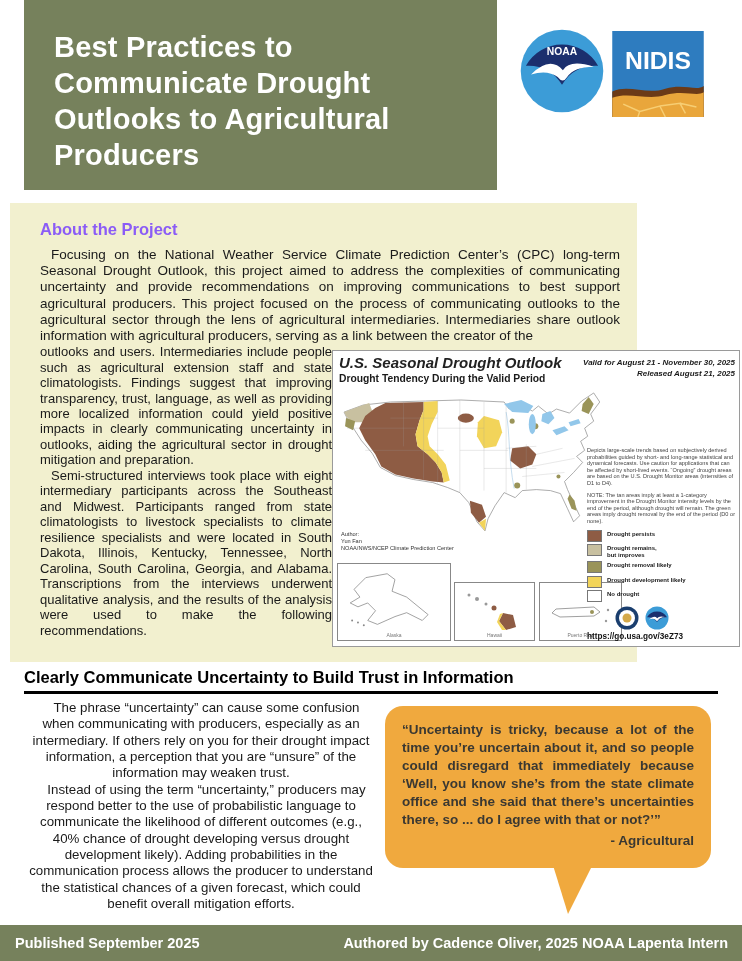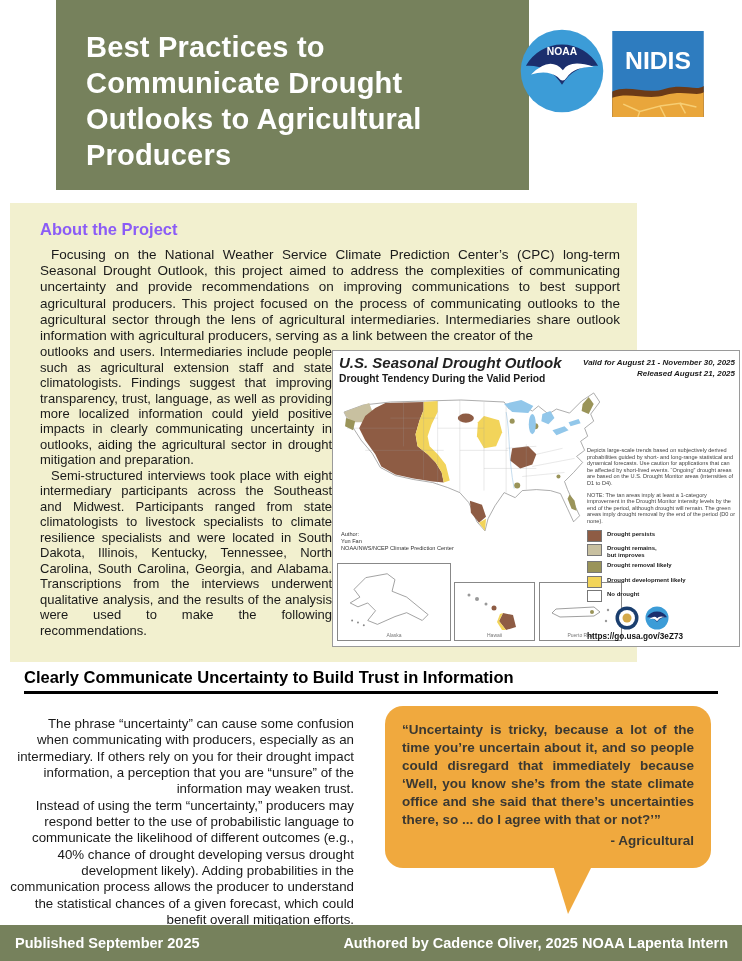--- a/index.html
+++ b/index.html
@@ -1,21 +1,21 @@
 <!DOCTYPE html>
 <html><head>
 <meta charset="utf-8">
 <style>
   html,body{margin:0;padding:0;background:#ffffff;}
   .page{
     position:relative;width:742px;height:961px;overflow:hidden;background:#ffffff;
     font-family:"Liberation Sans","DejaVu Sans",sans-serif;color:#1a1a1a;
   }
   
-  .title-box{position:absolute;left:24px;top:0;width:473px;height:190px;background:#76815C;margin-left:32px;}
+  .title-box{position:absolute;left:24px;top:0;width:473px;height:190px;background:#76815C;}
   .title-box h1{
     margin:0;padding:30px 0 0 30px;width:360px;color:#ffffff;font-size:29px;line-height:1.24;
     font-weight:bold;letter-spacing:.2px;
   }
   .logo{position:absolute;}
   .noaa-logo{left:519px;top:28px;width:86px;height:86px;}
   .nidis-logo{left:612px;top:31px;width:92px;height:86px;}
   
   .about-panel{
     position:absolute;left:10px;top:203px;width:627px;height:459px;background:#F2F0CF;
@@ -48,21 +48,21 @@
   .legend-row{display:flex;align-items:flex-start;gap:5px;margin-bottom:2.5px;}
   .swatch{width:13px;height:10px;border:0.5px solid #777;flex:0 0 auto;}
   .legend-label{font-size:6px;font-weight:bold;line-height:1.15;white-space:pre-line;padding-top:1px;}
   .map-logos{display:flex;gap:6px;margin:4px 0 2px 28px;}
   .map-url{font-size:8.2px;font-weight:bold;color:#111;}
   
   .sec2-head{
     position:absolute;left:24px;top:668px;width:694px;font-size:16.5px;font-weight:bold;color:#000;
     border-bottom:3px solid #000;padding-bottom:4px;
   }
-  .sec2-left{position:absolute;left:8px;top:700px;width:346px;font-size:13.3px;line-height:1.23;text-align:right;margin-top:16px;}
+  .sec2-left{position:absolute;left:28px;top:700px;width:346px;font-size:13.3px;line-height:1.23;text-align:center;}
   .sec2-left p{margin:0;}
   .quote-bubble{
     position:absolute;left:385px;top:706px;width:326px;height:162px;background:#F0A93E;border-radius:18px;
     box-sizing:border-box;padding:15px 17px 0 17px;z-index:2;
   }
   .quote-text{font-size:13.5px;font-weight:bold;color:#3a3832;line-height:1.33;text-align:justify;}
   .quote-attrib{font-size:13.5px;font-weight:bold;color:#3a3832;text-align:right;margin-top:4px;}
   .quote-tail{
     position:absolute;left:552px;top:862px;width:0;height:0;z-index:1;
     border-left:16px solid transparent;border-right:26px solid transparent;border-top:52px solid #F0A93E;

